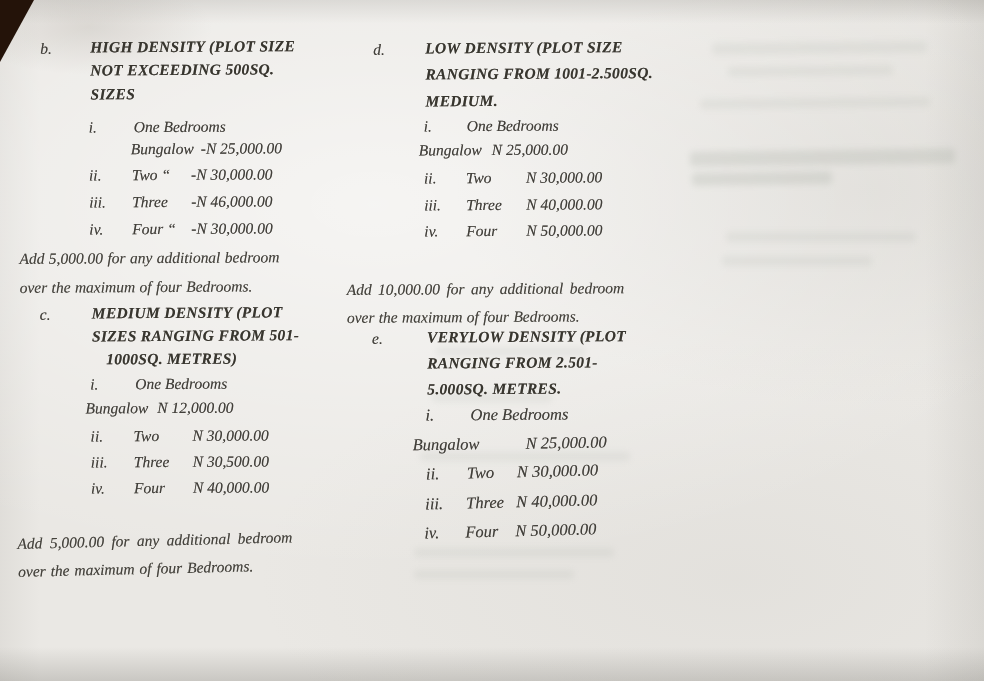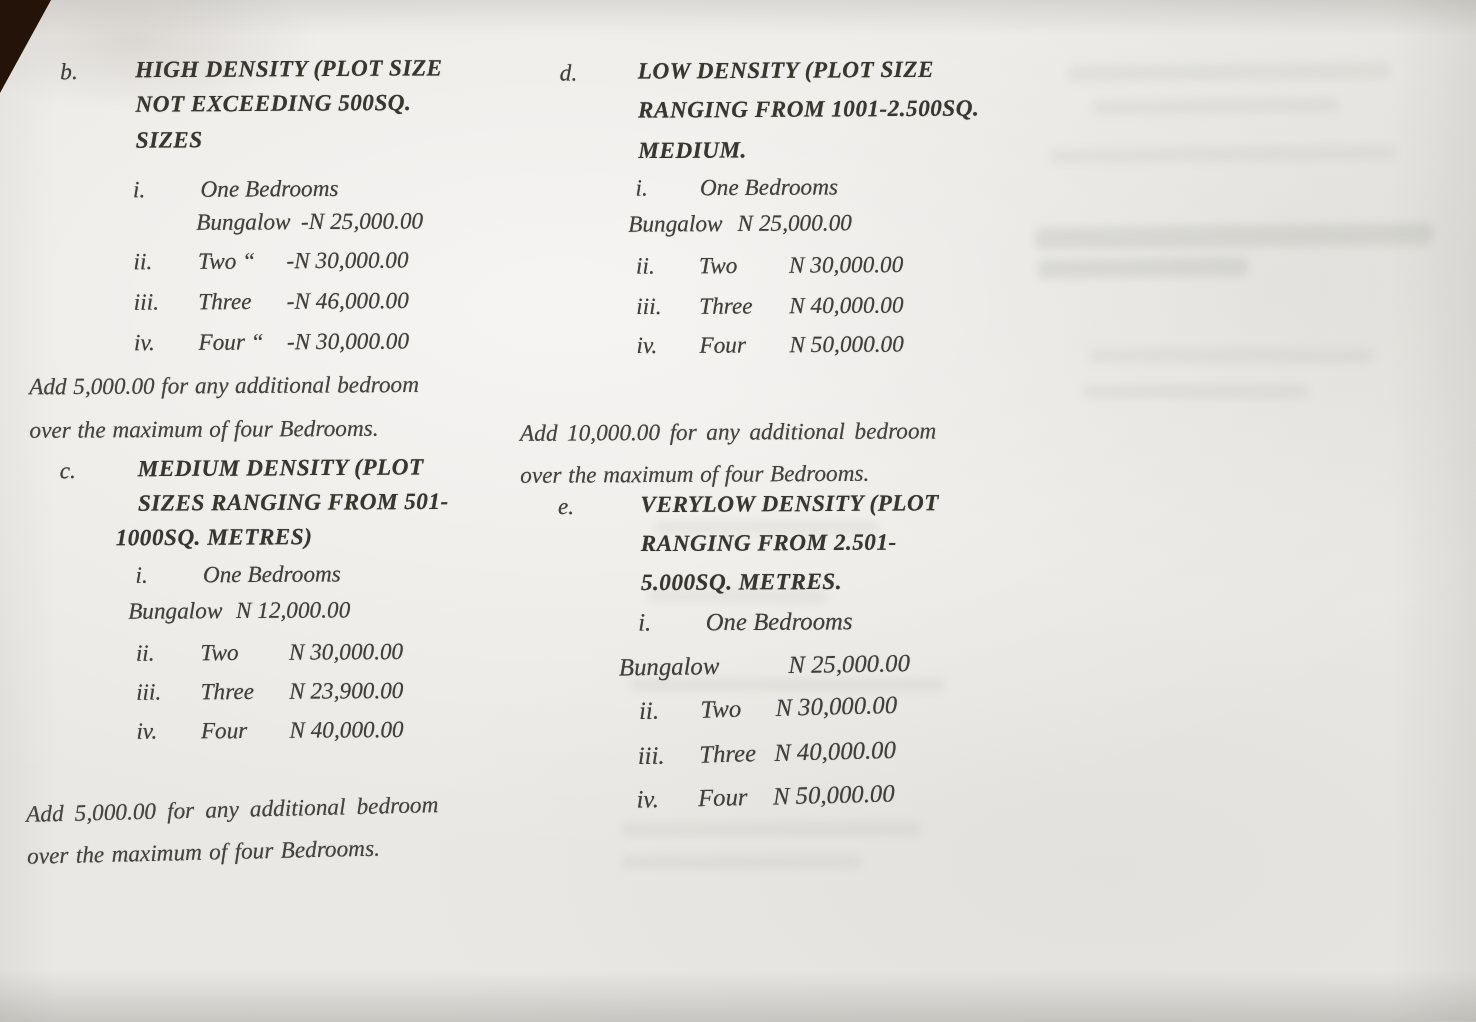--- a/index.html
+++ b/index.html
@@ -99,36 +99,36 @@
       <div class="foot" style="left:20px;top:241px;word-spacing:.5px">
         <div>Add 5,000.00 for any additional bedroom</div>
         <div>over the maximum of four Bedrooms.</div>
       </div>
     </section>
 
     <section>
       <div class="line" style="left:40px;top:303px">c.</div>
       <div class="line bold" style="left:92px;top:302px">MEDIUM DENSITY (PLOT</div>
       <div class="line bold" style="left:92px;top:325px">SIZES RANGING FROM 501-</div>
-      <div class="line bold" style="left:77px;top:348px">1000SQ. METRES)</div>
+      <div class="line bold" style="left:106px;top:348px">1000SQ. METRES)</div>
       <div class="line" style="left:90px;top:373px">i.</div>
       <div class="line" style="left:135px;top:373px">One Bedrooms</div>
       <div class="bgl" style="left:85px;top:397px;gap:9px">
         <span>Bungalow</span>
         <span>N 12,000.00</span>
       </div>
       <div class="row l" style="left:90px;top:425px">
         <span class="num">ii.</span>
         <span class="lbl">Two</span>
         <span class="prc">N 30,000.00</span>
       </div>
       <div class="row l" style="left:90px;top:451px">
         <span class="num">iii.</span>
         <span class="lbl">Three</span>
-        <span class="prc">N 23,900.00</span>
+        <span class="prc">N 30,500.00</span>
       </div>
       <div class="row l" style="left:90px;top:477px">
         <span class="num">iv.</span>
         <span class="lbl">Four</span>
         <span class="prc">N 40,000.00</span>
       </div>
       <div class="foot" style="left:16px;top:527px;line-height:28px;word-spacing:3.5px;transform:rotate(-1deg);transform-origin:0 0">
         <div>Add 5,000.00 for any additional bedroom</div>
         <div style="word-spacing:1px">over the maximum of four Bedrooms.</div>
       </div>

